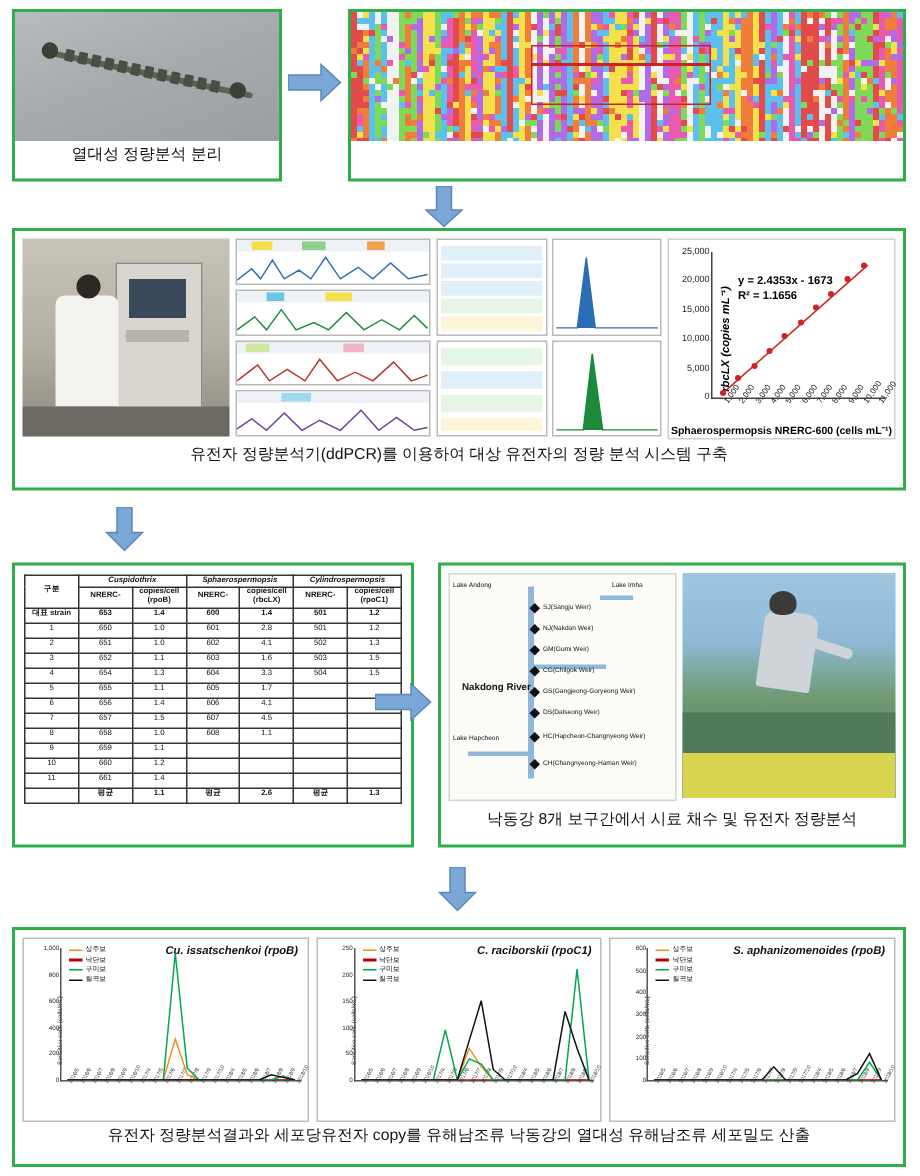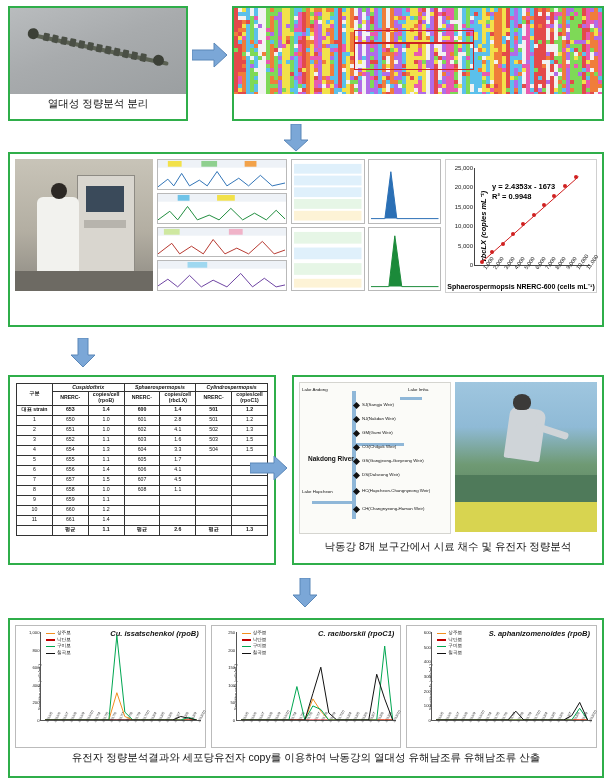--- a/index.html
+++ b/index.html
@@ -2655,21 +2655,21 @@
             <rect x="0" y="0" width="72" height="64" fill="#ffffff"></rect>
             <polyline points="2,60 20,60 26,8 33,60 70,60" fill="#1b8a3a" stroke="#1b8a3a" stroke-width="1"></polyline>
           </svg>
         </div>
       </div>
 
       <div id="std-curve">
         <div class="axis-y-label">rbcLX (copies mL⁻¹)</div>
         <div class="eqn">
           <span>y = 2.4353x - 1673</span><br>
-          <span>R² = 0.9948</span>
+          <span>R² = 1.1656</span>
         </div>
         <div class="plotarea">
           <div class="ytick" style="top:0%">25,000</div>
           <div class="ytick" style="top:20%">20,000</div>
           <div class="ytick" style="top:40%">15,000</div>
           <div class="ytick" style="top:60%">10,000</div>
           <div class="ytick" style="top:80%">5,000</div>
           <div class="ytick" style="top:100%">0</div>
 
           <div class="xtick" style="left:6%">1,000</div>
@@ -2696,20 +2696,21 @@
           <div class="pt" style="left:51%; bottom:52%"></div>
           <div class="pt" style="left:60%; bottom:62%"></div>
           <div class="pt" style="left:69%; bottom:71%"></div>
           <div class="pt" style="left:78%; bottom:81%"></div>
           <div class="pt" style="left:88%; bottom:91%"></div>
         </div>
         <div class="axis-x-label">Sphaerospermopsis NRERC-600 (cells mL⁻¹)</div>
       </div>
 
     </div>
+    <div class="panel-caption">유전자 정량분석기(ddPCR)를 이용하여 대상 유전자의 정량 분석 시스템 구축</div>
   </div>
 
   <div class="arrow" style="left:70px; top:338px;">
     <svg width="26" height="30" viewBox="0 0 26 30">
       <polygon points="8,0 18,0 18,17 25,17 13,29 1,17 8,17" fill="#7ba7d7" stroke="#5b87b8" stroke-width="1"></polygon>
     </svg>
   </div>
 
   <div class="panel" id="panel-table">
     <table id="copy-table">
@@ -3074,16 +3075,16 @@
             <div class="xtick" style="left: 97.5%;">2018/10</div>
             <svg class="spark" viewBox="0 0 100 100" preserveAspectRatio="none">
               <polyline points="2.50,100.00 7.50,100.00 12.50,100.00 17.50,100.00 22.50,100.00 27.50,100.00 32.50,100.00 37.50,100.00 42.50,100.00 47.50,100.00 52.50,100.00 57.50,100.00 62.50,100.00 67.50,100.00 72.50,100.00 77.50,100.00 82.50,100.00 87.50,100.00 92.50,100.00 97.50,100.00" fill="none" stroke="#f28f1d" stroke-width="1" vector-effect="non-scaling-stroke"></polyline>
               <polyline points="2.50,100.00 7.50,100.00 12.50,100.00 17.50,100.00 22.50,100.00 27.50,100.00 32.50,100.00 37.50,100.00 42.50,100.00 47.50,100.00 52.50,100.00 57.50,100.00 62.50,100.00 67.50,100.00 72.50,100.00 77.50,100.00 82.50,100.00 87.50,100.00 92.50,100.00 97.50,100.00" fill="none" stroke="#c00000" stroke-width="1" vector-effect="non-scaling-stroke"></polyline>
               <polyline points="2.50,100.00 7.50,100.00 12.50,100.00 17.50,100.00 22.50,100.00 27.50,100.00 32.50,100.00 37.50,100.00 42.50,100.00 47.50,100.00 52.50,100.00 57.50,100.00 62.50,100.00 67.50,100.00 72.50,100.00 77.50,100.00 82.50,100.00 87.50,100.00 92.50,86.67 97.50,100.00" fill="none" stroke="#00a651" stroke-width="1" vector-effect="non-scaling-stroke"></polyline>
               <polyline points="2.50,100.00 7.50,100.00 12.50,100.00 17.50,100.00 22.50,100.00 27.50,100.00 32.50,100.00 37.50,100.00 42.50,100.00 47.50,100.00 52.50,90.00 57.50,100.00 62.50,100.00 67.50,100.00 72.50,100.00 77.50,100.00 82.50,100.00 87.50,95.00 92.50,80.00 97.50,100.00" fill="none" stroke="#111111" stroke-width="1" vector-effect="non-scaling-stroke"></polyline>
             </svg>
           </div>
       </div>
     </div>
-    <div class="panel-caption">유전자 정량분석결과와 세포당유전자 copy를 이용하여 낙동강의 열대성 유해남조류 유해남조류 산출</div>
+    <div class="panel-caption">유전자 정량분석결과와 세포당유전자 copy를 유해남조류 낙동강의 열대성 유해남조류 세포밀도 산출</div>
   </div>
 
 </div>
 
 </body></html>

